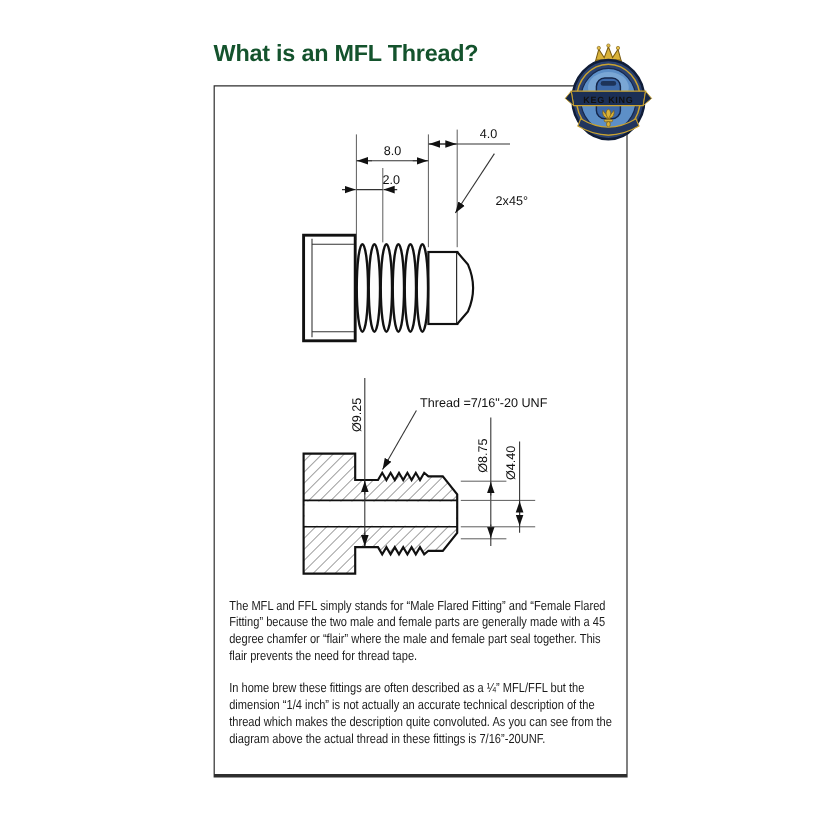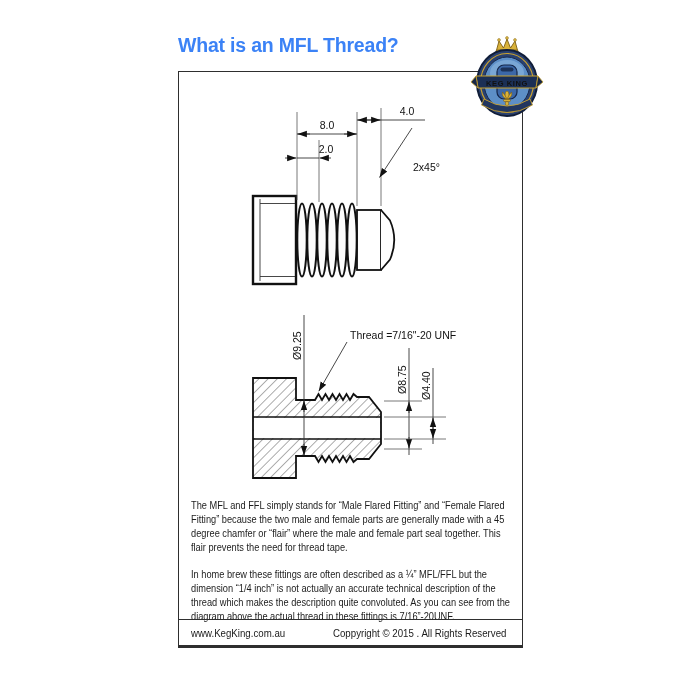--- a/index.html
+++ b/index.html
@@ -1,19 +1,19 @@
 <!DOCTYPE html>
 <html><head>
 <meta charset="utf-8">
 <style>
   html,body{margin:0;padding:0;background:#fff;}
   .page{position:relative;width:700px;height:700px;background:#ffffff;overflow:hidden;
         font-family:"Liberation Sans",sans-serif;color:#141414;}
   .title{position:absolute;left:178px;top:34px;margin:0;font-size:19.5px;font-weight:700;
-         letter-spacing:-0.2px;color:#3b82f6;text-align:center;}
+         letter-spacing:-0.2px;color:#14532d;text-align:center;}
   .frame{position:absolute;left:178px;top:71px;width:345px;height:577px;
          border:1.6px solid #2e2e2e;border-bottom-width:3px;box-sizing:border-box;background:#fff;}
   .drawing{position:absolute;left:0;top:0;}
   .bodytext{position:absolute;left:12px;top:426px;width:388px;
             transform:scaleX(0.84);transform-origin:left top;
             font-size:11px;line-height:14px;color:#1c1c1c;}
   .bodytext p{margin:0 0 13px 0;}
   .footer{position:absolute;left:0;right:0;top:547px;bottom:0;border-top:1.2px solid #2f2f2f;}
   .footer span{position:absolute;top:7px;font-size:11px;color:#1a1a1a;white-space:nowrap;
                transform:scaleX(0.88);transform-origin:left top;}
@@ -135,24 +135,20 @@
         </g>
         <text transform="translate(250.5,328) rotate(-90)" font-size="10.5">Ø4.40</text>
       </g>
     </svg>
 
     <div class="bodytext">
       <p>The MFL and FFL simply stands for “Male Flared Fitting” and “Female Flared Fitting” because the two male and female parts are generally made with a 45 degree chamfer or “flair” where the male and female part seal together.  This flair prevents the need for thread tape.</p>
       <p>In home brew these fittings are often described as a ¼” MFL/FFL but the dimension “1/4 inch” is not actually an accurate technical description of the thread which makes the description quite convoluted.  As you can see from the diagram above the actual thread in these fittings is 7/16”-20UNF.</p>
     </div>
 
-    <div class="footer">
-      <span class="site">www.KegKing.com.au</span>
-      <span class="copy">Coppyright © 2015 . All Rights Reserved</span>
-    </div>
   </div>
 
   <svg class="logo" width="80" height="84" viewBox="0 0 80 84">
     <g>
       <path d="M29,17 L32,6 L36.5,13 L40,4 L43.5,13 L48,6 L51,17 Z" fill="#d9b23a" stroke="#7a5c12" stroke-width="0.9"></path>
       <circle cx="32" cy="5" r="1.4" fill="#e6c14a" stroke="#7a5c12" stroke-width="0.5"></circle>
       <circle cx="40" cy="3" r="1.4" fill="#e6c14a" stroke="#7a5c12" stroke-width="0.5"></circle>
       <circle cx="48" cy="5" r="1.4" fill="#e6c14a" stroke="#7a5c12" stroke-width="0.5"></circle>
       <rect x="29" y="15" width="22" height="4.5" rx="1.5" fill="#c9a22f" stroke="#7a5c12" stroke-width="0.8"></rect>
     </g>

